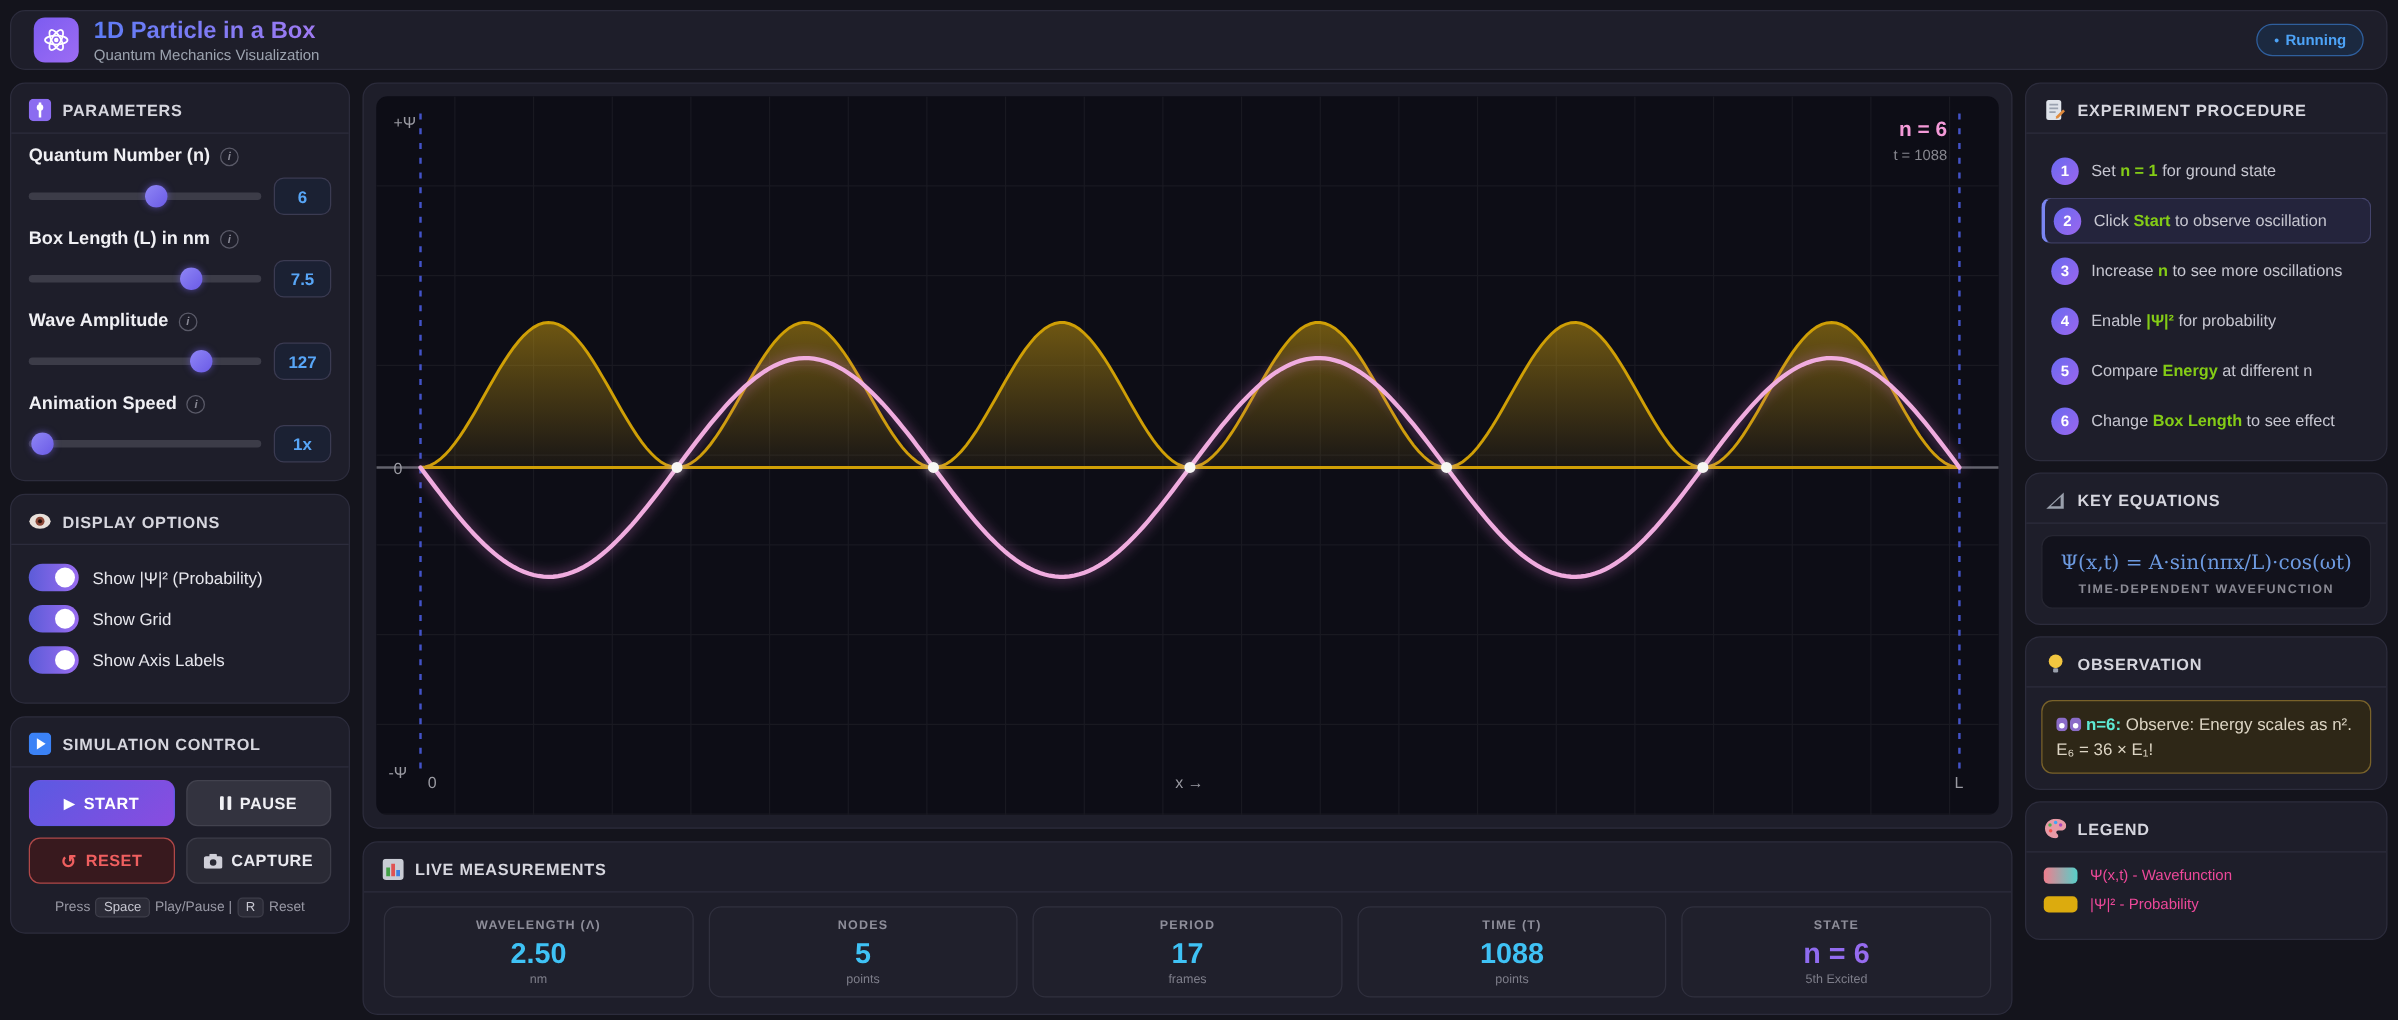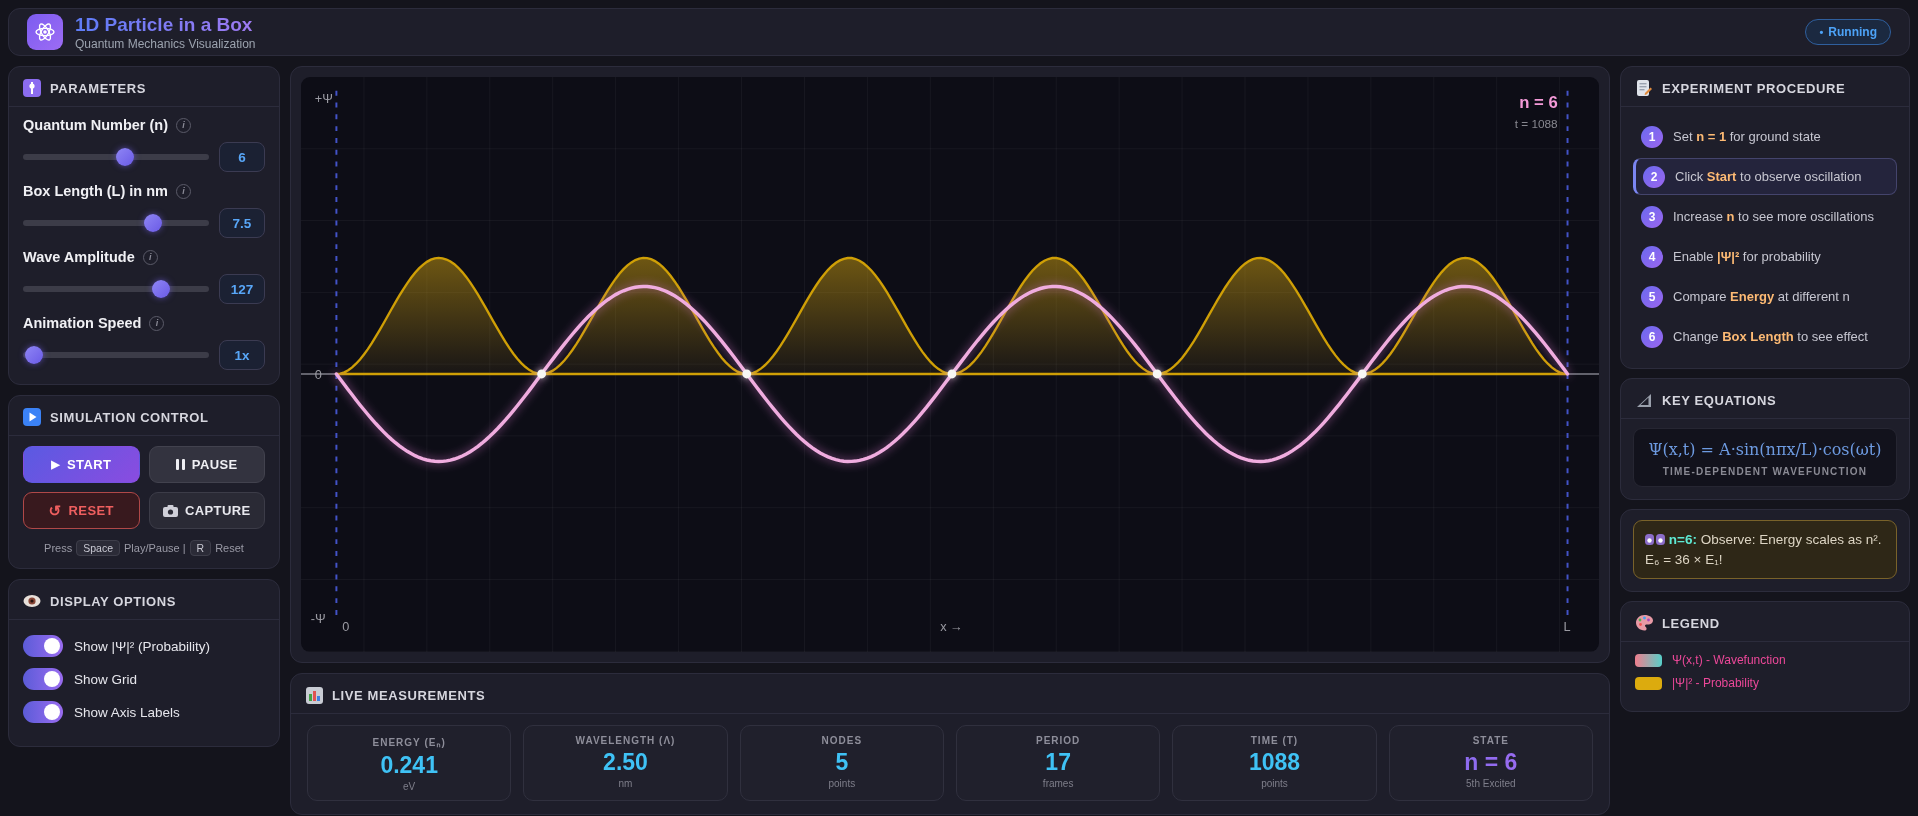--- a/index.html
+++ b/index.html
@@ -87,21 +87,21 @@
 
   
   .steps { padding:8px 12px 10px; }
   .step { display:flex; align-items:flex-start; gap:10px; padding:6px 7px; margin:3px 0; border-radius:8px;
     border:1px solid transparent; }
   .step.active { background:#24243c; border-color:#44446c; border-left:3px solid #7b86f2; }
   .step-num { flex:none; width:22px; height:22px; border-radius:50%; margin-top:1px;
     background:linear-gradient(135deg,#6a6af0,#9b66ee); color:#fff; font-size:12px; font-weight:bold;
     display:flex; align-items:center; justify-content:center; }
   .step-text { font-size:13px; color:#c6c6d0; line-height:1.4; padding-top:3px; }
-  .step-text b { color:#fdba74; }
+  .step-text b { color:#84cc16; }
 
   
   .eq-card { background:#12121c; border:1px solid #262632; border-radius:9px; text-align:center;
     padding:11px 8px 9px; margin:9px 12px 0; }
   .eq-f { font-family:"DejaVu Serif", serif; font-size:16px; color:#6d9ae0; }
   .eq-cap { font-size:10px; letter-spacing:1.2px; color:#8a8a94; font-weight:bold; margin-top:7px; }
 
   
   .obs-card { background:#2e2717; border:1px solid #79622a; border-radius:9px; margin:10px 12px 12px;
     padding:9px 11px; font-size:13.5px; color:#ddd5c4; line-height:1.45; }
@@ -196,20 +196,53 @@
               <span>Animation Speed</span>
               <span class="info">i</span>
             </div>
           <div class="param-row">
             <div class="slider">
                 <div class="track"></div>
                 <div class="thumb" style="left: 6%;"></div>
               </div>
             <div class="value-box">1x</div>
           </div>
+        </div>
+      </div>
+    </div>
+
+    <div class="panel">
+      <div class="sec-head">
+        <span class="mini-ic">
+          <svg width="18" height="14" viewBox="0 0 18 14">
+              <ellipse cx="9" cy="7" rx="8.5" ry="6" fill="#e8e0da"></ellipse>
+              <circle cx="9" cy="7" r="3.6" fill="#8a4636"></circle>
+              <circle cx="9" cy="7" r="1.6" fill="#27120d"></circle>
+            </svg>
+        </span>
+        <span class="sec-title">DISPLAY OPTIONS</span>
+      </div>
+      <div class="sec-body" style="padding-top:4px;">
+        <div class="toggle-row">
+          <div class="toggle">
+              <div class="knob"></div>
+            </div>
+          <span class="toggle-label">Show |Ψ|² (Probability)</span>
+        </div>
+        <div class="toggle-row">
+          <div class="toggle">
+              <div class="knob"></div>
+            </div>
+          <span class="toggle-label">Show Grid</span>
+        </div>
+        <div class="toggle-row">
+          <div class="toggle">
+              <div class="knob"></div>
+            </div>
+          <span class="toggle-label">Show Axis Labels</span>
         </div>
       </div>
     </div>
 
     <div class="panel">
       <div class="sec-head">
         <span class="mini-ic">
           <svg width="18" height="18" viewBox="0 0 18 18">
               <rect width="18" height="18" rx="4" fill="#3b82f6"></rect>
               <path d="M6.5 4.5 L13.5 9 L6.5 13.5 Z" fill="#fff"></path>
@@ -240,53 +273,20 @@
                   <rect x="0" y="2" width="15" height="10" rx="2" fill="#cfcfd8"></rect>
                   <rect x="4.5" y="0" width="6" height="3" rx="1" fill="#cfcfd8"></rect>
                   <circle cx="7.5" cy="7" r="2.6" fill="#2a2a35"></circle>
                 </svg>
             </span>
             <span>CAPTURE</span>
           </button>
         </div>
         <div class="kbd-hint">
           <span>Press</span><span class="kbd">Space</span><span>Play/Pause |</span><span class="kbd">R</span><span>Reset</span>
-        </div>
-      </div>
-    </div>
-
-    <div class="panel">
-      <div class="sec-head">
-        <span class="mini-ic">
-          <svg width="18" height="14" viewBox="0 0 18 14">
-              <ellipse cx="9" cy="7" rx="8.5" ry="6" fill="#e8e0da"></ellipse>
-              <circle cx="9" cy="7" r="3.6" fill="#8a4636"></circle>
-              <circle cx="9" cy="7" r="1.6" fill="#27120d"></circle>
-            </svg>
-        </span>
-        <span class="sec-title">DISPLAY OPTIONS</span>
-      </div>
-      <div class="sec-body" style="padding-top:4px;">
-        <div class="toggle-row">
-          <div class="toggle">
-              <div class="knob"></div>
-            </div>
-          <span class="toggle-label">Show |Ψ|² (Probability)</span>
-        </div>
-        <div class="toggle-row">
-          <div class="toggle">
-              <div class="knob"></div>
-            </div>
-          <span class="toggle-label">Show Grid</span>
-        </div>
-        <div class="toggle-row">
-          <div class="toggle">
-              <div class="knob"></div>
-            </div>
-          <span class="toggle-label">Show Axis Labels</span>
         </div>
       </div>
     </div>
   </div>
 
   <div class="main">
     <div class="panel chart-panel">
       <div class="plot-wrap">
         <svg id="plot" viewBox="0 0 1320 585" preserveAspectRatio="none">
             <defs>
@@ -331,25 +331,20 @@
               <rect width="17" height="17" rx="3" fill="#c9ccd4"></rect>
               <rect x="3" y="7" width="3" height="7" fill="#43a047"></rect>
               <rect x="7" y="4" width="3" height="10" fill="#e05252"></rect>
               <rect x="11" y="9" width="3" height="5" fill="#3f7fe0"></rect>
             </svg>
         </span>
         <span class="sec-title">LIVE MEASUREMENTS</span>
       </div>
       <div class="meas-cards">
         <div class="mcard">
-          <div class="lbl">ENERGY (Eₙ)</div>
-          <div class="val">0.241</div>
-          <div class="unit">eV</div>
-        </div>
-        <div class="mcard">
           <div class="lbl">WAVELENGTH (Λ)</div>
           <div class="val">2.50</div>
           <div class="unit">nm</div>
         </div>
         <div class="mcard">
           <div class="lbl">NODES</div>
           <div class="val">5</div>
           <div class="unit">points</div>
         </div>
         <div class="mcard">
@@ -424,20 +419,29 @@
         </span>
         <span class="sec-title">KEY EQUATIONS</span>
       </div>
       <div class="eq-card">
         <div class="eq-f">Ψ(x,t) = A·sin(nπx/L)·cos(ωt)</div>
         <div class="eq-cap">TIME-DEPENDENT WAVEFUNCTION</div>
       </div>
     </div>
 
     <div class="panel">
+      <div class="sec-head">
+        <span class="mini-ic">
+          <svg width="13" height="17" viewBox="0 0 13 17">
+              <circle cx="6.5" cy="6" r="5.5" fill="#f2c640"></circle>
+              <rect x="4.5" y="11.5" width="4" height="3.5" rx="1" fill="#9aa0ac"></rect>
+            </svg>
+        </span>
+        <span class="sec-title">OBSERVATION</span>
+      </div>
       <div class="obs-card">
         <span class="mini-ic" style="width:20px;height:11px;vertical-align:-1px;">
           <svg width="20" height="11" viewBox="0 0 20 11">
               <rect x="0" y="0" width="9" height="11" rx="3.5" fill="#8b6cc8"></rect>
               <rect x="11" y="0" width="9" height="11" rx="3.5" fill="#8b6cc8"></rect>
               <circle cx="4.5" cy="6.5" r="2.2" fill="#fff"></circle>
               <circle cx="15.5" cy="6.5" r="2.2" fill="#fff"></circle>
             </svg>
         </span>
         <b>n=6:</b><span> Observe: Energy scales as n². E₆ = 36 × E₁!</span>

